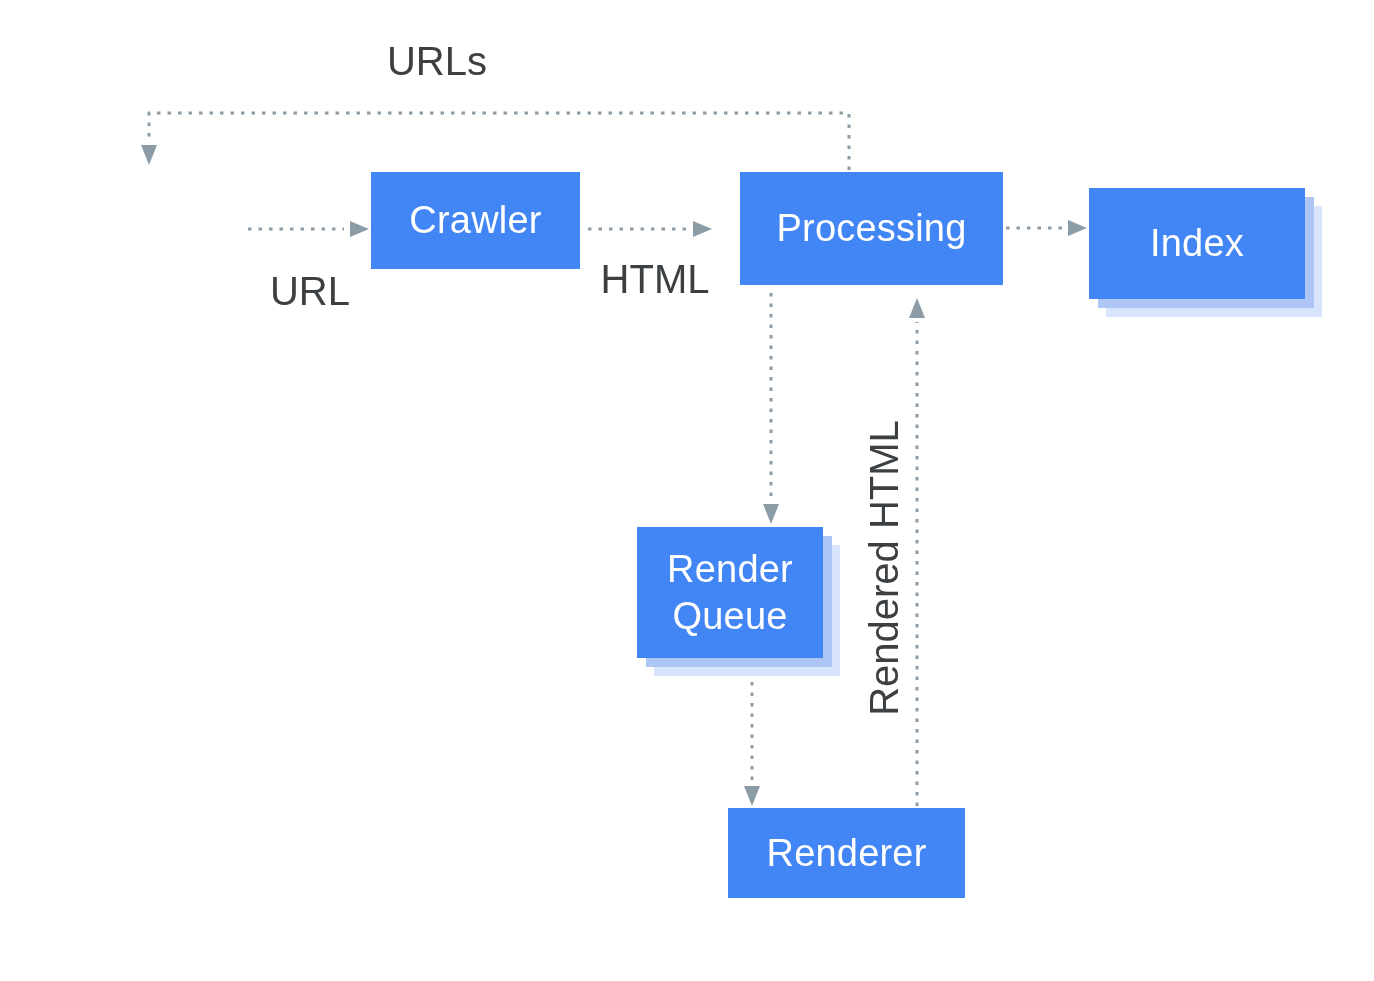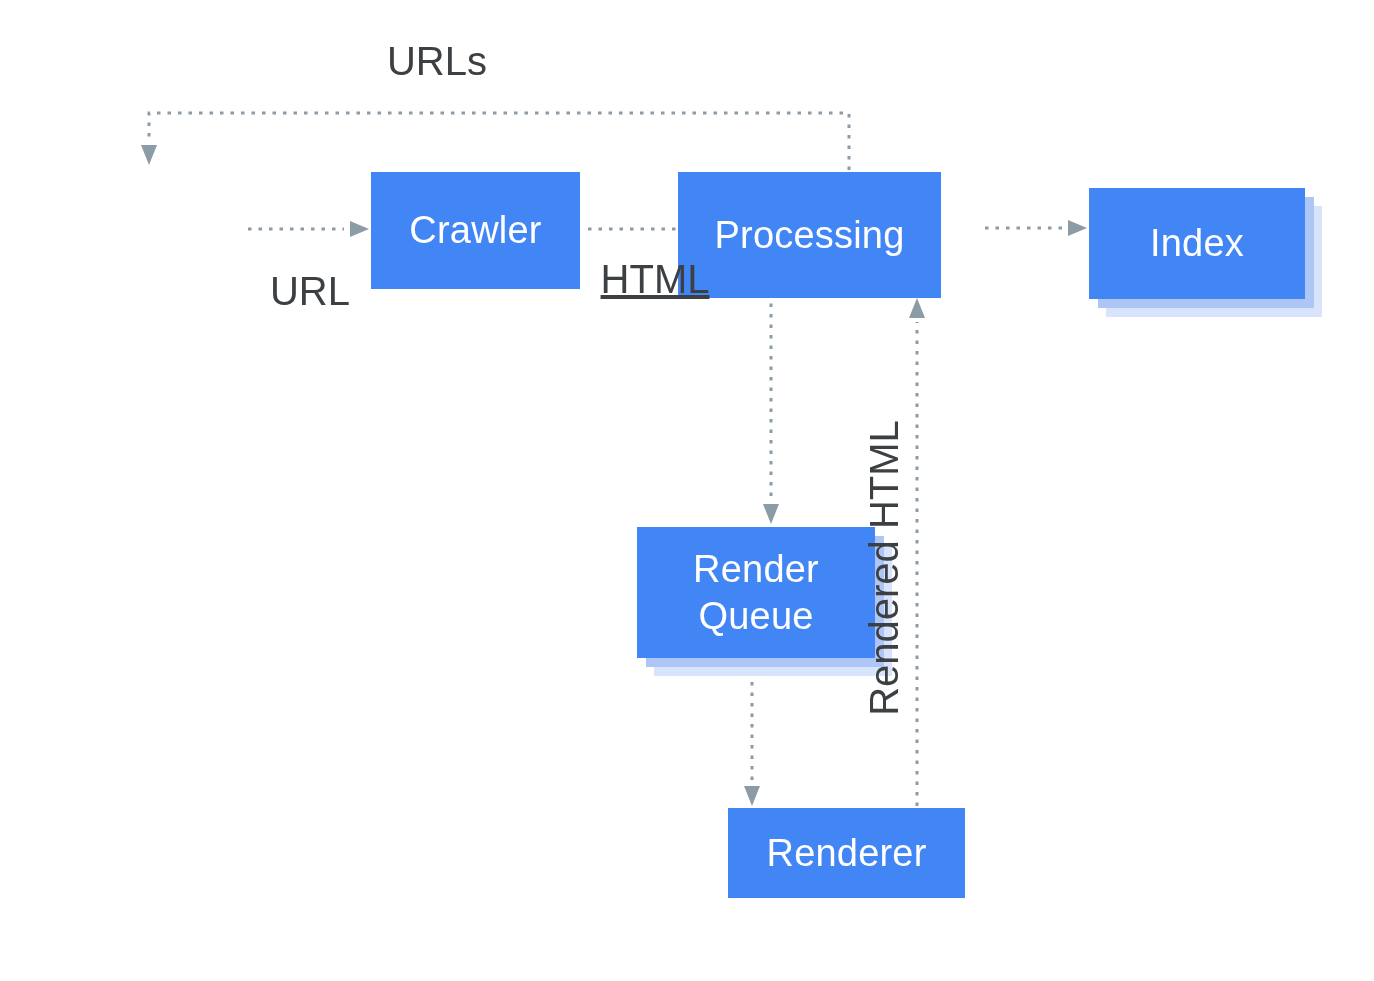--- a/index.html
+++ b/index.html
@@ -67,29 +67,29 @@
     font-size: 40px;
     line-height: 46px;
     white-space: nowrap;
     transform: translateX(-50%);
   }
   .edge-label.rotated {
     transform: translate(-50%, -50%) rotate(-90deg);
   }
   
   #node-crawl-queue  { left: 50px;   top: 168px; width: 183px; height: 123px; }
-  #node-crawler      { left: 371px;  top: 172px; width: 209px; height: 117px; }
-  #node-processing   { left: 678px;  top: 172px; width: 263px; height: 126px; }
+  #node-crawler      { left: 371px;  top: 172px; width: 209px; height: 97px; }
+  #node-processing   { left: 740px;  top: 172px; width: 263px; height: 113px; }
   #node-index        { left: 1089px; top: 188px; width: 216px; height: 111px; }
-  #node-render-queue { left: 637px;  top: 527px; width: 238px; height: 131px; }
+  #node-render-queue { left: 637px;  top: 527px; width: 186px; height: 131px; }
   #node-renderer     { left: 728px;  top: 808px; width: 237px; height: 90px; }
   
   #label-urls          { left: 437px; top: 38px; }
   #label-url           { left: 310px; top: 256px; margin-top: 12px; }
-  #label-html          { left: 655px; top: 256px; text-decoration: underline; }
+  #label-html          { left: 655px; top: 256px; }
   #label-rendered-html { left: 884px; top: 568px; }
 </style>
 </head>
 <body>
 
 <div class="stage">
 
   <svg class="connectors" viewBox="0 0 1374 981">
 
     <g>

